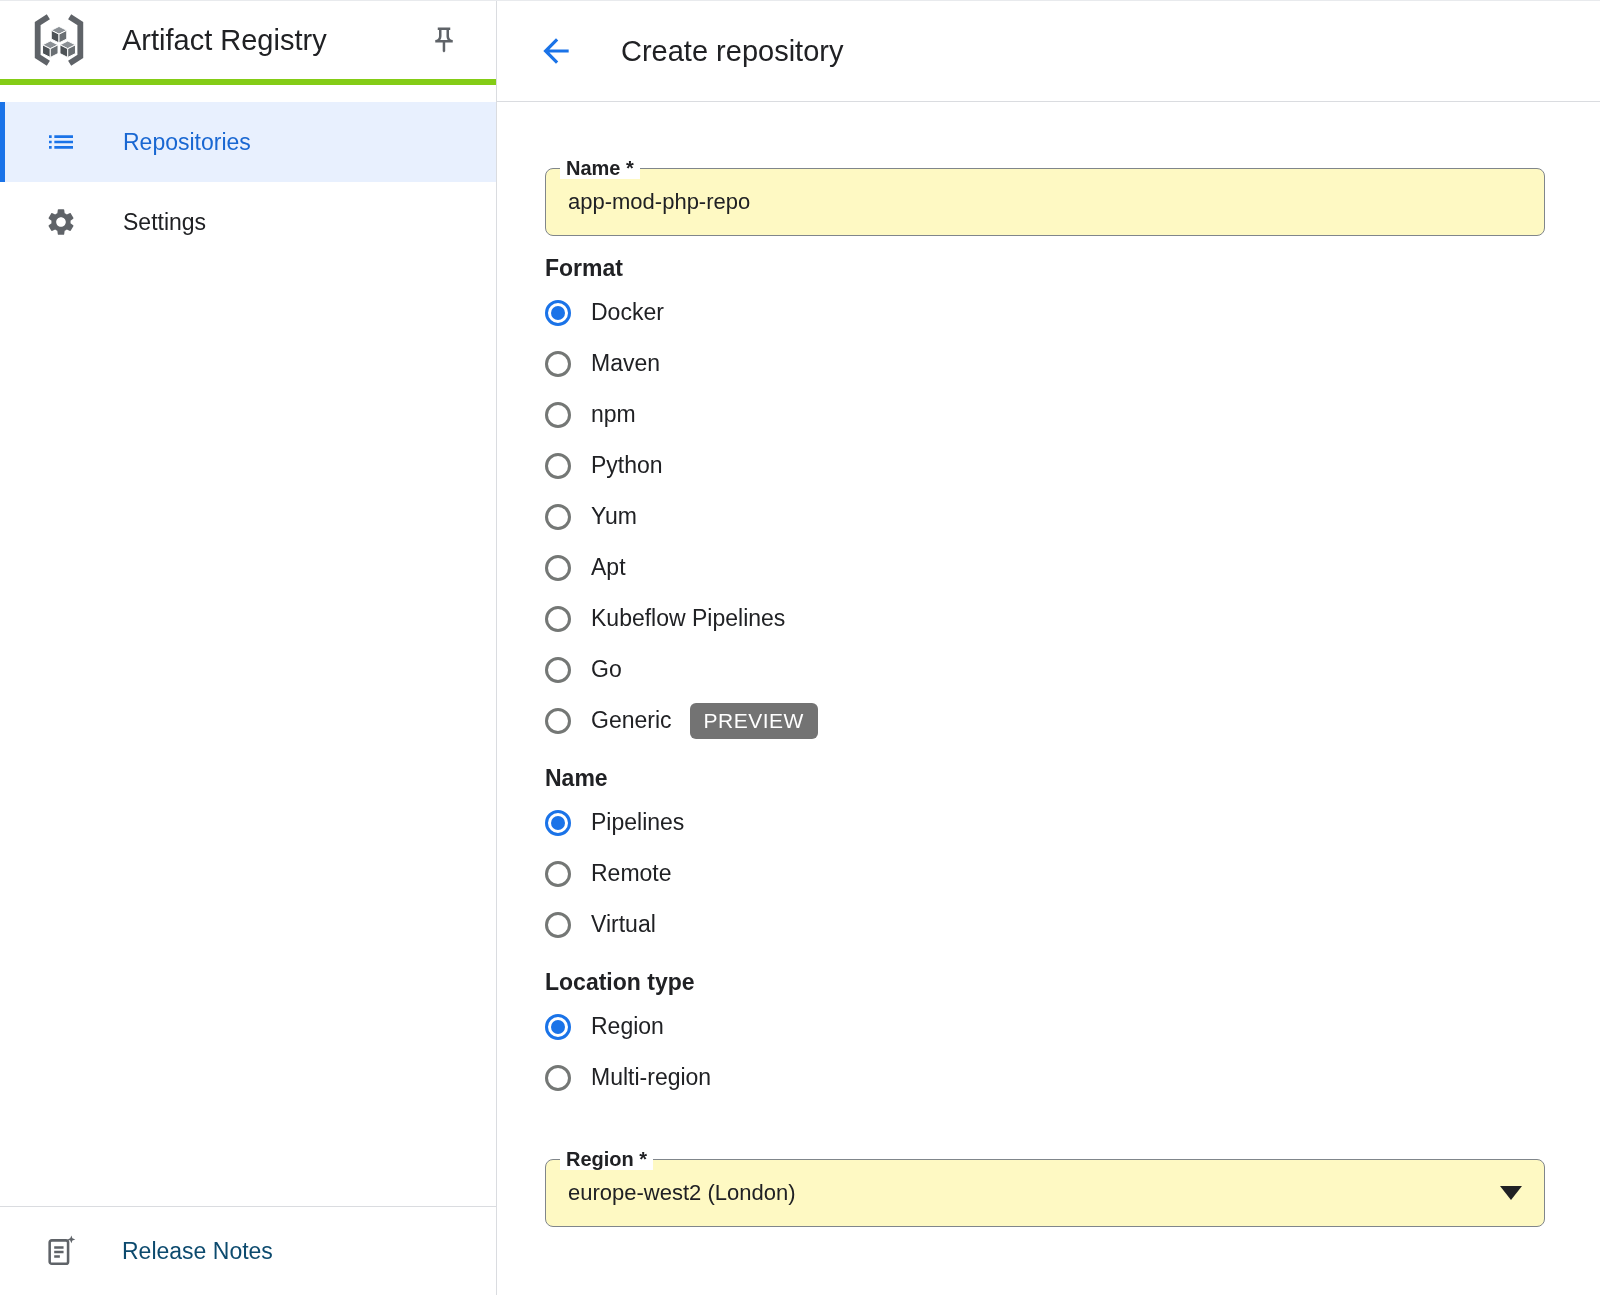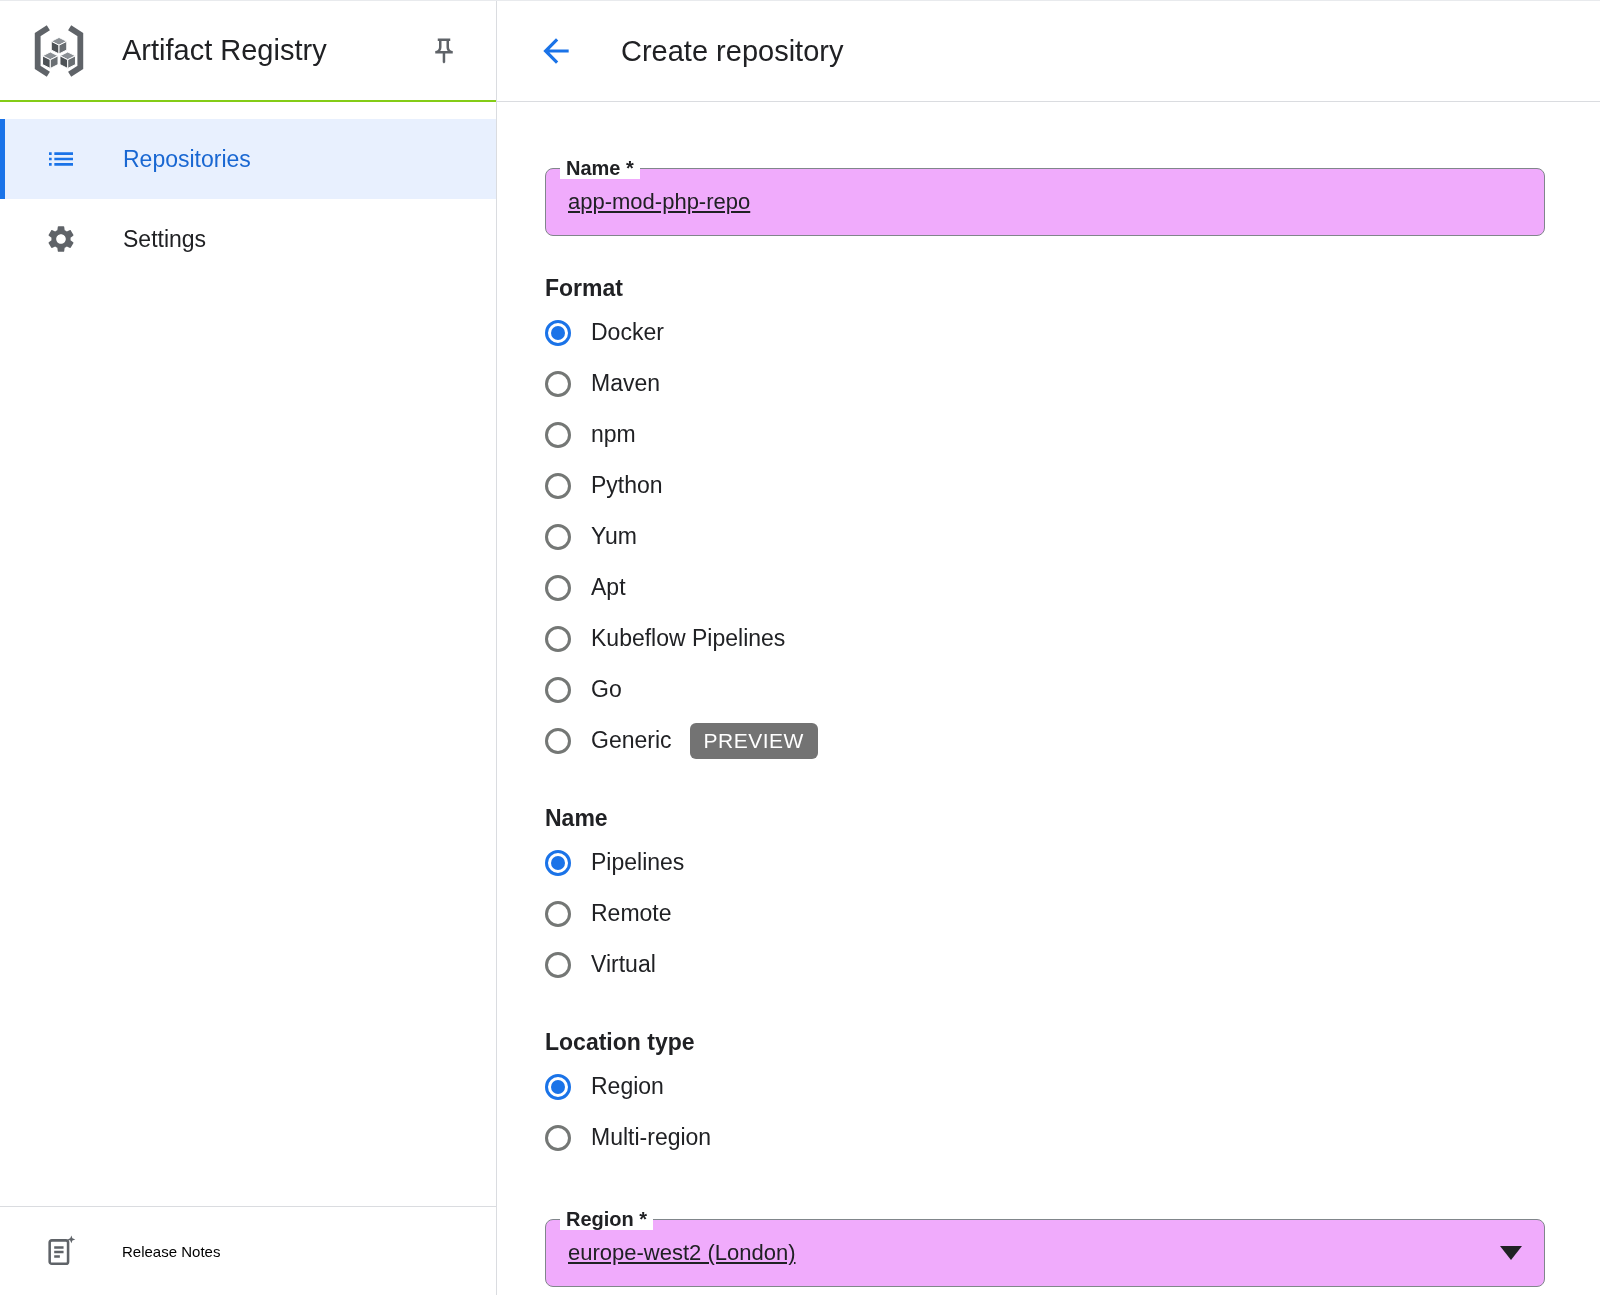--- a/index.html
+++ b/index.html
@@ -14,24 +14,24 @@
 
   
   .sidebar {
     width: 497px;
     flex-shrink: 0;
     border-right: 1px solid #dadce0;
     position: relative;
     background: #fff;
   }
   .sidebar-header {
-    height: 101px;
-    display: flex;
-    align-items: center;
-    border-bottom: 2px solid #84cc16;
+    height: 84px;
+    display: flex;
+    align-items: center;
+    border-bottom: 6px solid #84cc16;
     padding-left: 28px;
   }
   .logo { width: 62px; height: 56px; flex-shrink: 0; }
   .sidebar-title {
     font-size: 29px;
     font-weight: 400;
     color: #202124;
     margin-left: 32px;
     white-space: nowrap;
   }
@@ -63,22 +63,22 @@
   .nav-icon { width: 32px; height: 32px; margin-left: 45px; flex-shrink: 0; }
   .nav-label { margin-left: 46px; }
 
   .sidebar-footer {
     position: absolute;
     left: 0; right: 0; bottom: 0;
     height: 89px;
     border-top: 1px solid #dadce0;
     display: flex;
     align-items: center;
-    color: #000000;
-    font-size: 15px;
+    color: #0c4a6e;
+    font-size: 23px;
     cursor: pointer;
   }
   .footer-icon { width: 34px; height: 34px; margin-left: 44px; flex-shrink: 0; }
   .footer-label { margin-left: 44px; }
 
   
   .main { flex: 1; background: #fff; }
   .main-header {
     height: 101px;
     border-bottom: 1px solid #dadce0;
@@ -97,22 +97,21 @@
 
   .text-field {
     position: relative;
     width: 1000px;
     height: 68px;
     border: 1px solid #80868b;
     border-radius: 8px;
     display: flex;
     align-items: center;
     padding: 0 22px;
-    background: #f0abfc;
-    text-decoration: underline;
+    background: #fef9c3;
   }
   .text-field .field-label {
     position: absolute;
     top: -12px;
     left: 14px;
     background: #fff;
     padding: 0 6px;
     font-size: 20px;
     font-weight: 600;
     color: #202124;
@@ -129,21 +128,21 @@
   }
   .select-value { font-size: 22px; color: #202124; }
   .dropdown-arrow {
     margin-left: auto;
     width: 0; height: 0;
     border-left: 11px solid transparent;
     border-right: 11px solid transparent;
     border-top: 14px solid #202124;
   }
 
-  .section { margin-top: 38px; }
+  .section { margin-top: 18px; }
   .section-label { font-size: 23px; font-weight: 600; color: #202124; line-height: 28px; }
   .radio-group { margin-top: 5px; }
   .radio-row {
     height: 51px;
     display: flex;
     align-items: center;
     cursor: pointer;
   }
   .radio {
     width: 26px; height: 26px;

